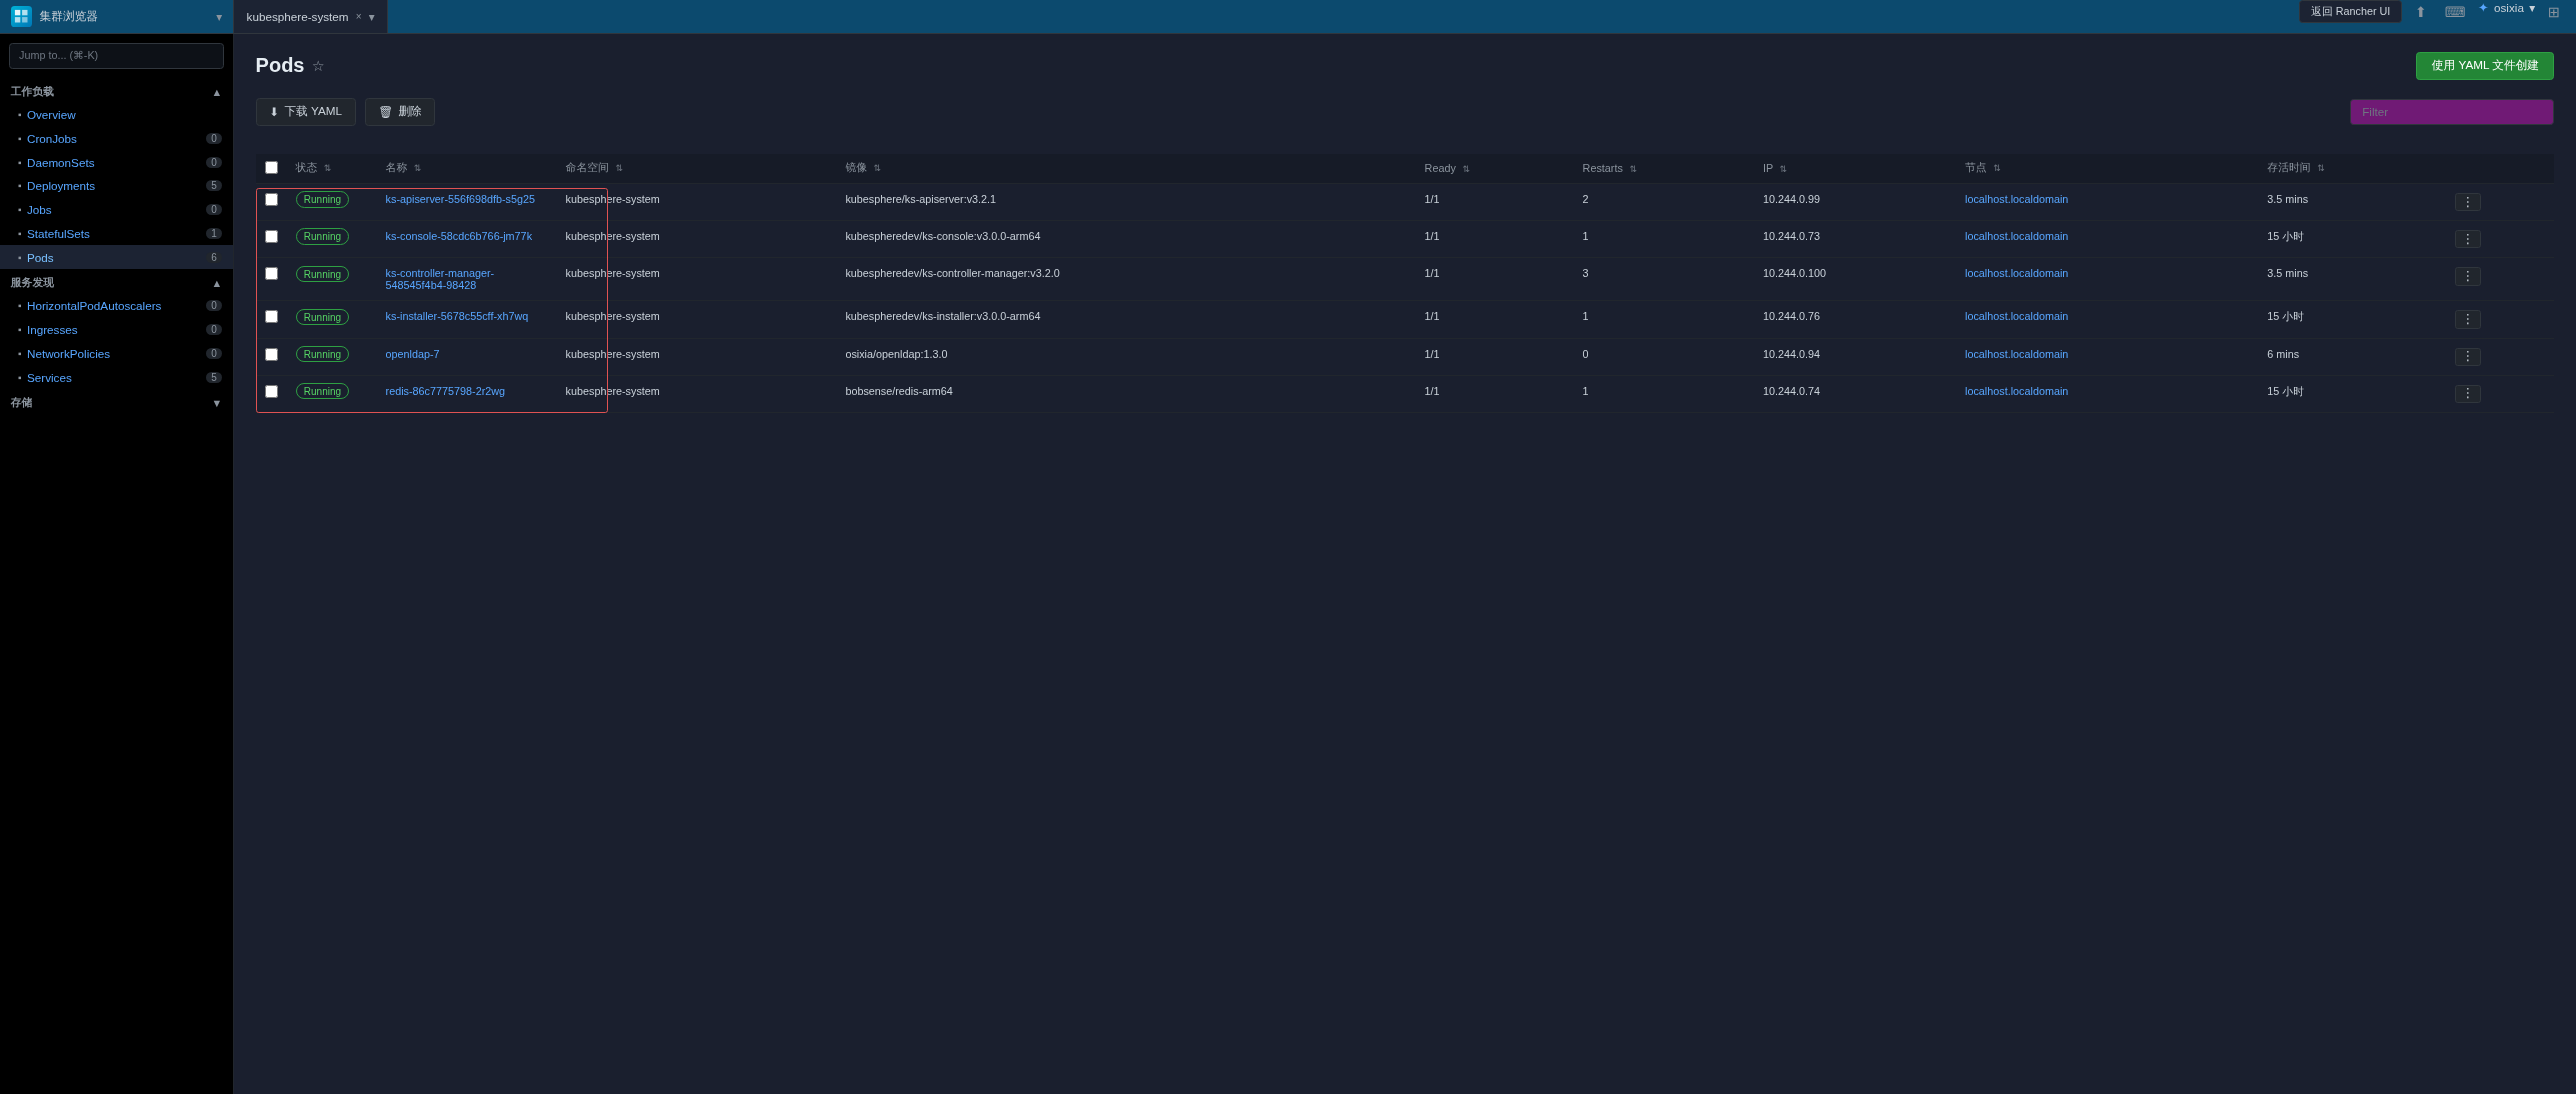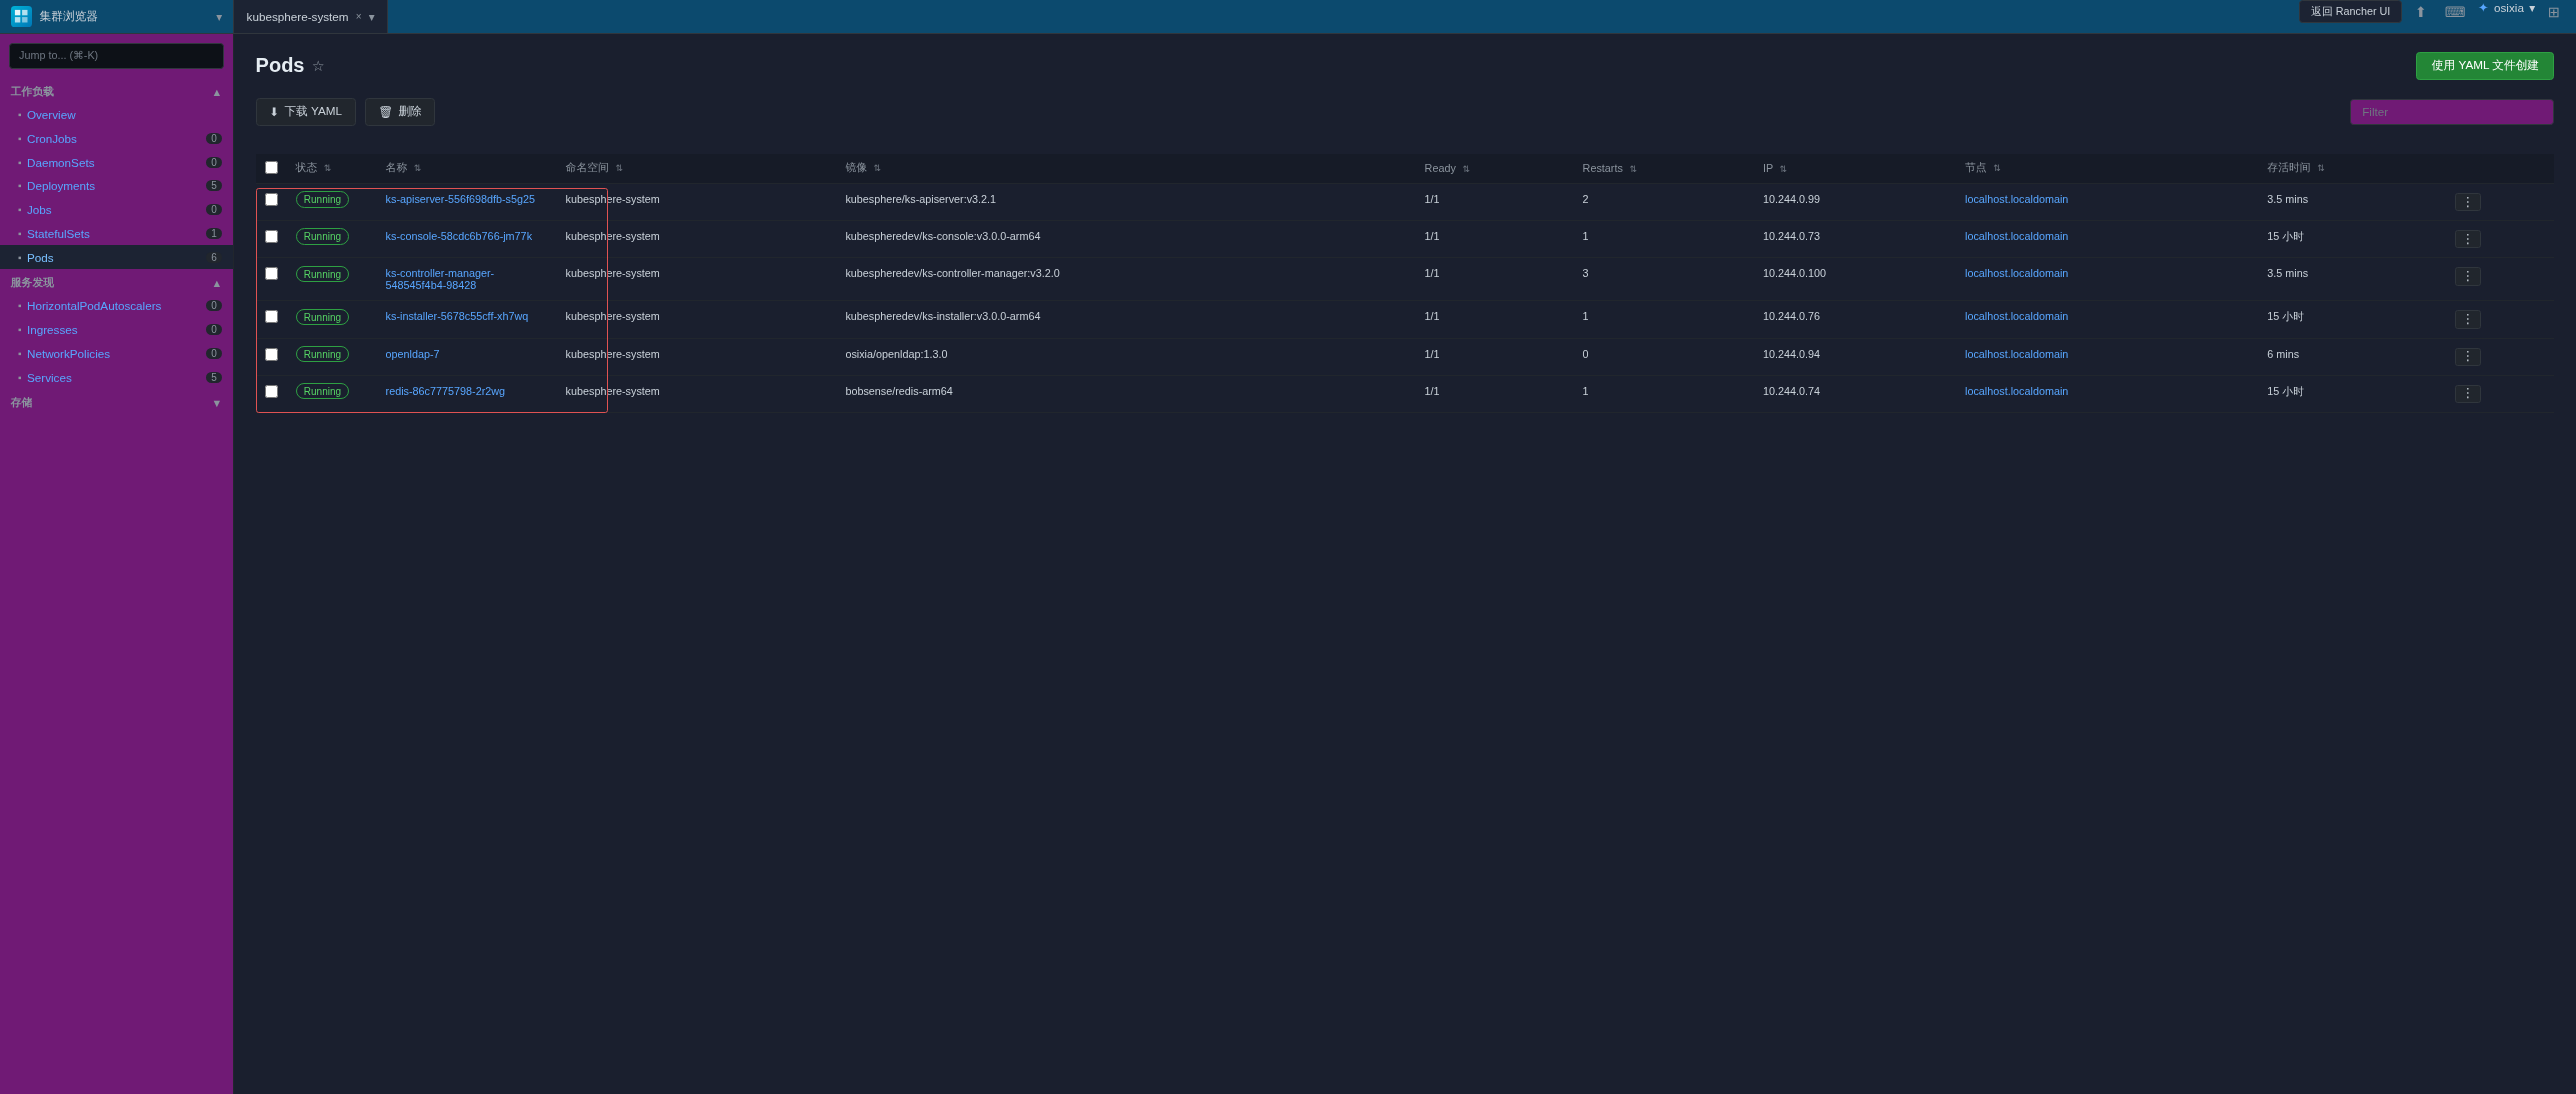--- a/index.html
+++ b/index.html
@@ -110,21 +110,21 @@
     
     .main-layout {
       display: flex;
       flex: 1;
       overflow: hidden;
     }
 
     
     .sidebar {
       width: 234px;
-      background: #701a75;
+      background: #000000;
       border-right: 0.9px solid #21262d;
       display: flex;
       flex-direction: column;
       overflow-y: auto;
       flex-shrink: 0;
     }
     .jump-to {
       margin: 9px 9px;
       background: #0d1117;
       border: 0.9px solid #30363d;

